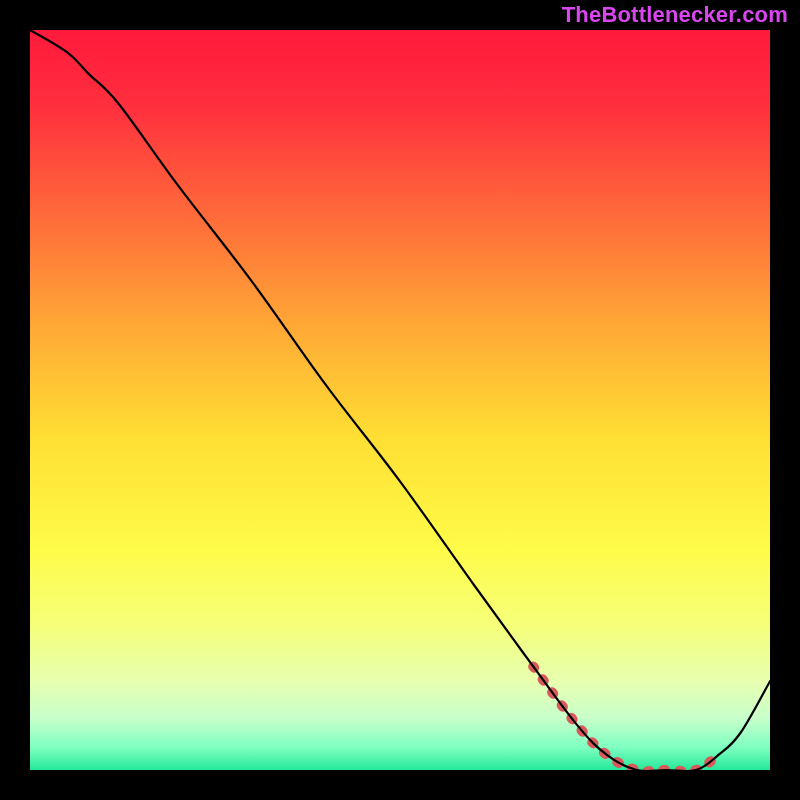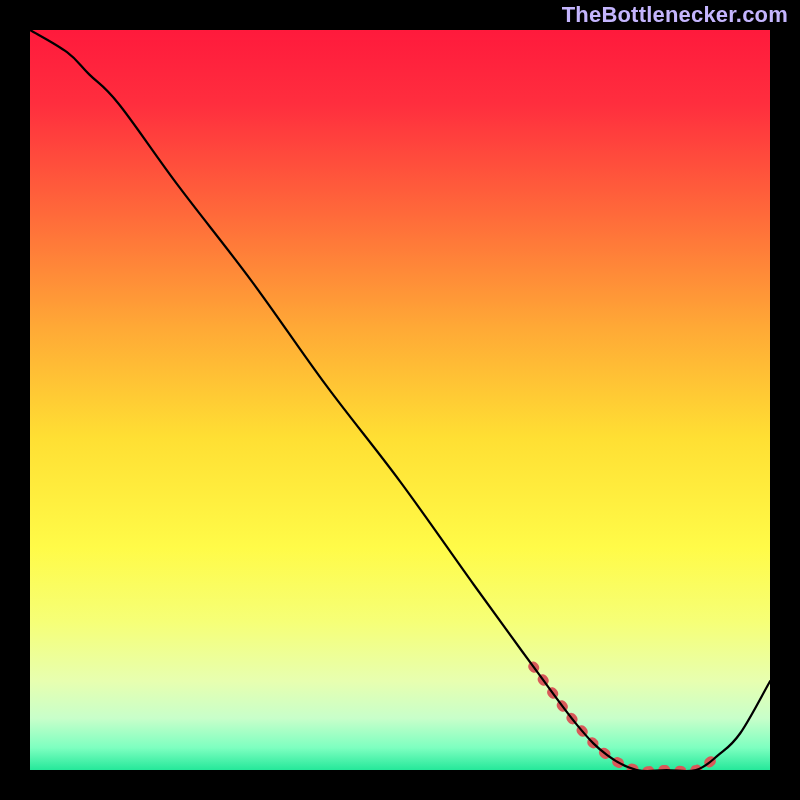--- a/index.html
+++ b/index.html
@@ -18,21 +18,21 @@
     width: 800px;
     height: 800px;
     background: #000000;
   }
   .watermark {
     position: absolute;
     top: 2px;
     right: 12px;
     font-size: 22px;
     font-weight: 600;
-    color: #c4b5fd;
+    color: #d946ef;
     letter-spacing: 0.2px;
     margin-left: 16px;
   }
   .plot {
     position: absolute;
     left: 30px;
     top: 30px;
     width: 740px;
     height: 740px;
   }

